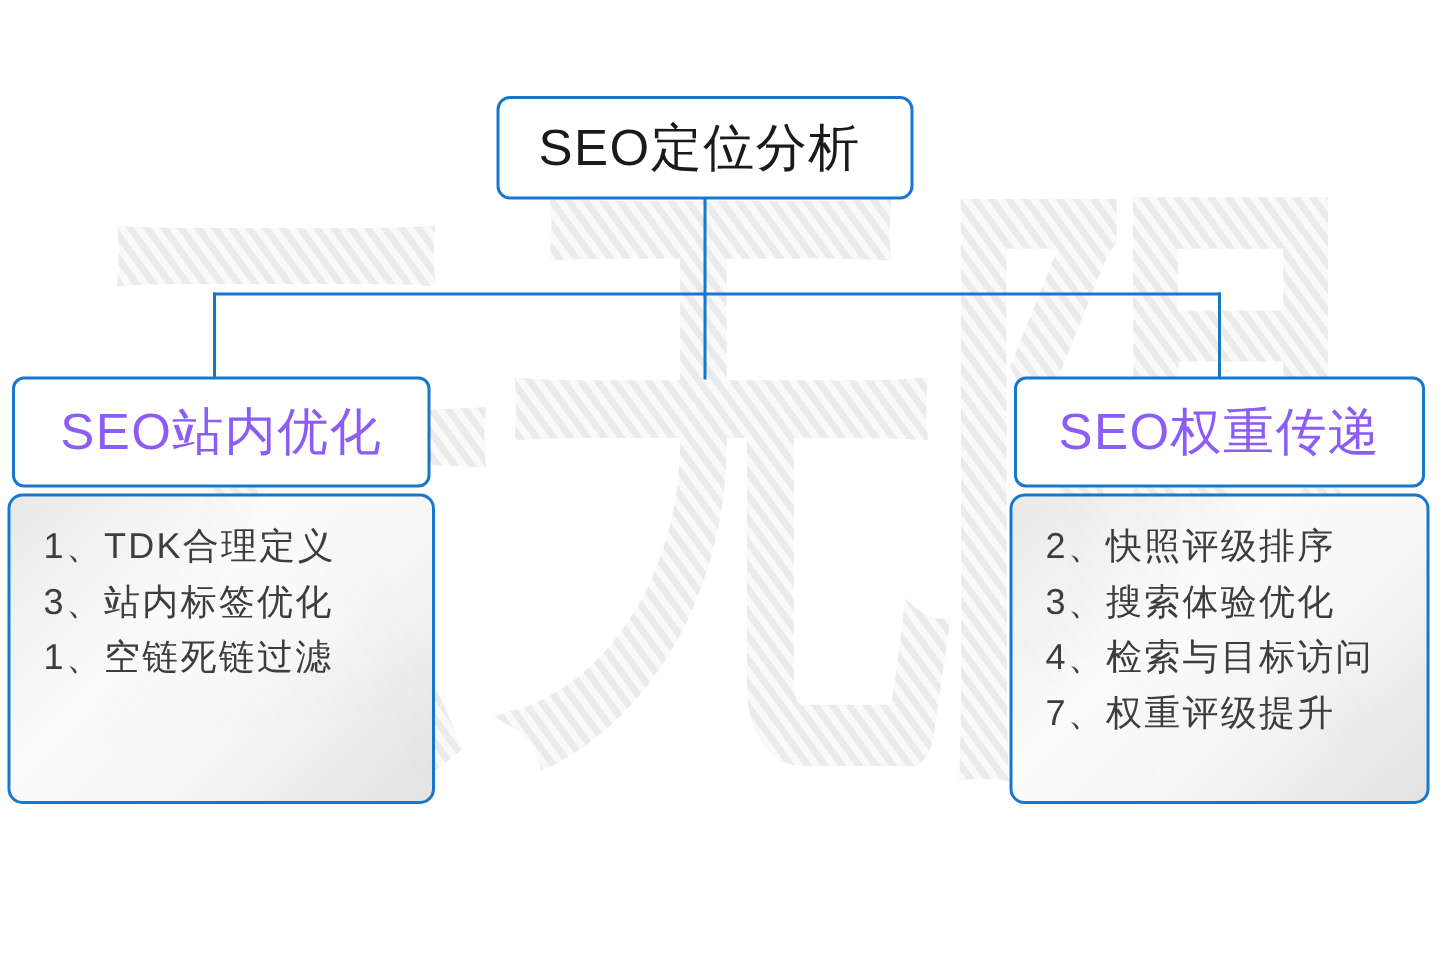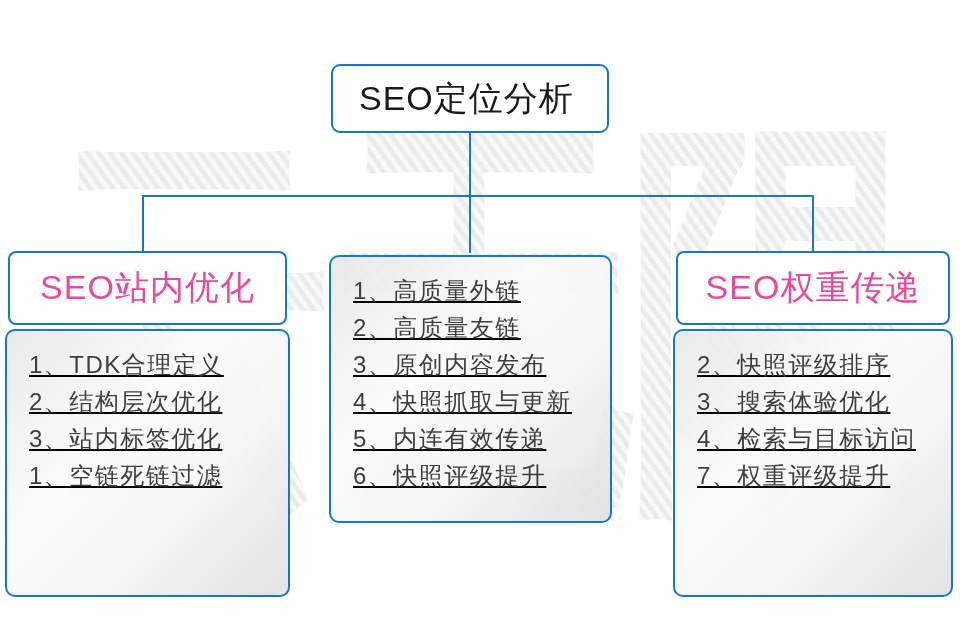--- a/index.html
+++ b/index.html
@@ -51,33 +51,32 @@
   .col3{left:673px;width:280px;}
 
   .head-box{
     margin:0 3px;height:74px;
     background:rgba(255,255,255,0.96);
     border:2px solid #1777cd;border-radius:8px;
     display:flex;align-items:center;justify-content:center;
     box-sizing:border-box;
   }
   .head-box .node-label{
-    font-size:34px;color:#ec4899;letter-spacing:1px;white-space:nowrap;
+    font-size:34px;color:#8b5cf6;letter-spacing:1px;white-space:nowrap;
   }
 
   .panel{
-    margin-top:4px;height:268px;box-sizing:border-box;
+    margin-top:4px;height:207px;box-sizing:border-box;
     border:2px solid #1777cd;border-radius:10px;
     background:linear-gradient(135deg,
       rgba(230,230,230,0.88) 0%,
       rgba(251,251,251,0.92) 38%,
       rgba(246,246,246,0.92) 62%,
       rgba(223,223,223,0.90) 100%);
     padding:15px 8px 0 22px;
-    text-decoration:underline;
   }
   .list-item{
     height:37px;line-height:37px;
     font-size:24px;color:#3d3d3d;letter-spacing:1.5px;white-space:nowrap;
   }
 </style>
 </head>
 <body>
 
 <div class="canvas">
@@ -93,35 +92,26 @@
   <div class="root-box">
     <span class="node-label">SEO定位分析</span>
   </div>
 
   <div class="column col1">
     <div class="head-box">
       <span class="node-label">SEO站内优化</span>
     </div>
     <div class="panel">
       <div class="list-item">1、TDK合理定义</div>
-      <div class="list-item">2、结构层次优化</div>
       <div class="list-item">3、站内标签优化</div>
       <div class="list-item">1、空链死链过滤</div>
     </div>
   </div>
 
   <div class="column col2">
-    <div class="panel">
-      <div class="list-item">1、高质量外链</div>
-      <div class="list-item">2、高质量友链</div>
-      <div class="list-item">3、原创内容发布</div>
-      <div class="list-item">4、快照抓取与更新</div>
-      <div class="list-item">5、内连有效传递</div>
-      <div class="list-item">6、快照评级提升</div>
-    </div>
   </div>
 
   <div class="column col3">
     <div class="head-box">
       <span class="node-label">SEO权重传递</span>
     </div>
     <div class="panel">
       <div class="list-item">2、快照评级排序</div>
       <div class="list-item">3、搜索体验优化</div>
       <div class="list-item">4、检索与目标访问</div>

